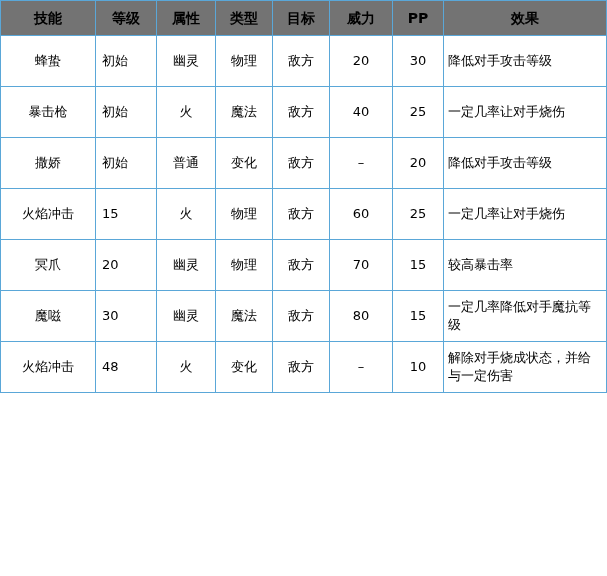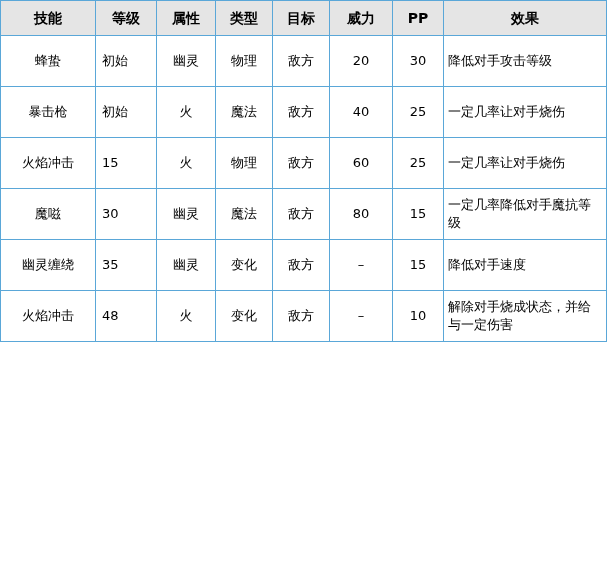--- a/index.html
+++ b/index.html
@@ -21,21 +21,21 @@
   .skill-table th,
   .skill-table td {
     border: 1px solid #5aa7d8;
     font-size: 13px;
     color: #000000;
     padding: 2px 4px;
     line-height: 1.35;
     vertical-align: middle;
   }
   .skill-table thead th {
-    background: #e5e5e5;
+    background: #737373;
     font-weight: bold;
     text-align: center;
     height: 30px;
     font-size: 14px;
   }
   .skill-table tbody td {
     background: #ffffff;
     height: 46px;
   }
   .c-name   { width: 86px; text-align: center; }
@@ -88,48 +88,58 @@
       <td class="c-name">暴击枪</td>
       <td class="c-level">初始</td>
       <td class="c-attr">火</td>
       <td class="c-type">魔法</td>
       <td class="c-target">敌方</td>
       <td class="c-power">40</td>
       <td class="c-pp">25</td>
       <td class="c-effect">一定几率让对手烧伤</td>
     </tr>
     <tr>
+      <td class="c-name">撒娇</td>
+      <td class="c-level">初始</td>
+      <td class="c-attr">普通</td>
+      <td class="c-type">变化</td>
+      <td class="c-target">敌方</td>
+      <td class="c-power">–</td>
+      <td class="c-pp">20</td>
+      <td class="c-effect">降低对手攻击等级</td>
+    </tr>
+    <tr>
       <td class="c-name">火焰冲击</td>
       <td class="c-level">15</td>
       <td class="c-attr">火</td>
       <td class="c-type">物理</td>
       <td class="c-target">敌方</td>
       <td class="c-power">60</td>
       <td class="c-pp">25</td>
       <td class="c-effect">一定几率让对手烧伤</td>
     </tr>
     <tr>
+      <td class="c-name">冥爪</td>
+      <td class="c-level">20</td>
+      <td class="c-attr">幽灵</td>
+      <td class="c-type">物理</td>
+      <td class="c-target">敌方</td>
+      <td class="c-power">70</td>
+      <td class="c-pp">15</td>
+      <td class="c-effect">较高暴击率</td>
+    </tr>
+    <tr>
       <td class="c-name">魔嗞</td>
       <td class="c-level">30</td>
       <td class="c-attr">幽灵</td>
       <td class="c-type">魔法</td>
       <td class="c-target">敌方</td>
       <td class="c-power">80</td>
       <td class="c-pp">15</td>
       <td class="c-effect">一定几率降低对手魔抗等级</td>
-    </tr>
-    <tr>
-      <td class="c-name">幽灵缠绕</td>
-      <td class="c-level">35</td>
-      <td class="c-attr">幽灵</td>
-      <td class="c-type">变化</td>
-      <td class="c-target">敌方</td>
-      <td class="c-power">–</td>
-      <td class="c-pp">15</td>
-      <td class="c-effect">降低对手速度</td>
     </tr>
     <tr>
       <td class="c-name">火焰冲击</td>
       <td class="c-level">48</td>
       <td class="c-attr">火</td>
       <td class="c-type">变化</td>
       <td class="c-target">敌方</td>
       <td class="c-power">–</td>
       <td class="c-pp">10</td>
       <td class="c-effect">解除对手烧成状态，并给与一定伤害</td>

